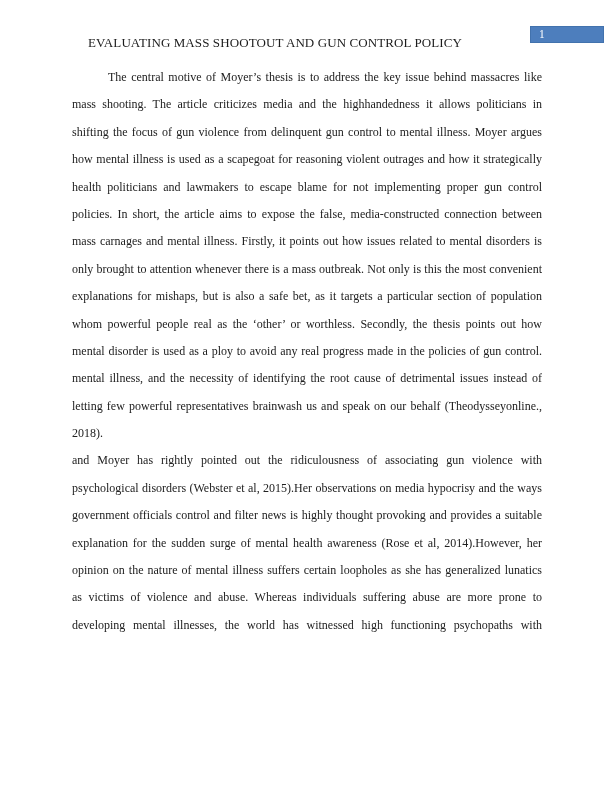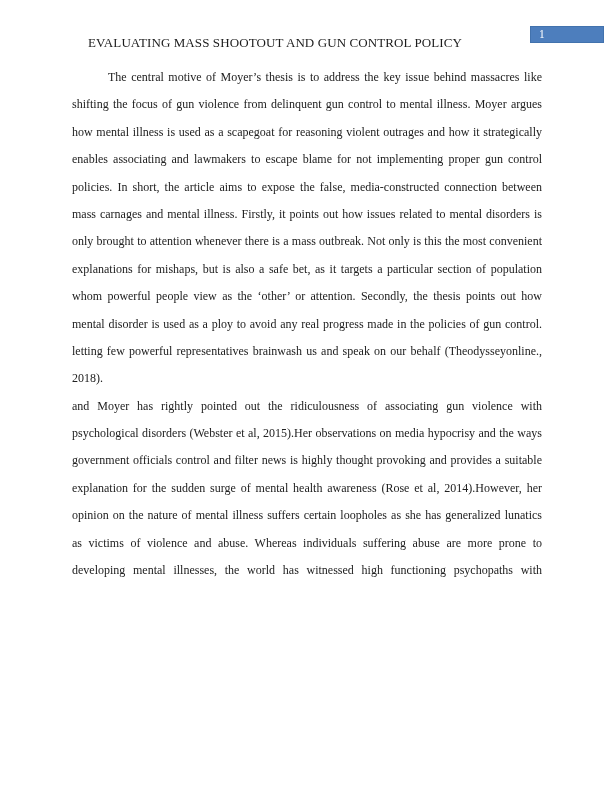--- a/index.html
+++ b/index.html
@@ -58,29 +58,31 @@
 
 <div class="page">
   <div class="running-head">
     <div class="head-title">EVALUATING MASS SHOOTOUT AND GUN CONTROL POLICY</div>
     <div class="page-number-box" style="background: rgb(77, 126, 189);">
       <span class="page-number">1</span>
     </div>
   </div>
   <div class="body-text">
       <div class="line indent">The central motive of Moyer’s thesis is to address the key issue behind massacres like</div>
+      <div class="line">mass shooting. The article criticizes media and the highhandedness it allows politicians in</div>
       <div class="line">shifting the focus of gun violence from delinquent gun control to mental illness. Moyer argues</div>
       <div class="line">how mental illness is used as a scapegoat for reasoning violent outrages and how it strategically</div>
-      <div class="line">enables associating and lawmakers to escape blame for not implementing proper gun control</div>
+      <div class="line">health politicians and lawmakers to escape blame for not implementing proper gun control</div>
       <div class="line">policies. In short, the article aims to expose the false, media-constructed connection between</div>
       <div class="line">mass carnages and mental illness. Firstly, it points out how issues related to mental disorders is</div>
       <div class="line">only brought to attention whenever there is a mass outbreak. Not only is this the most convenient</div>
       <div class="line">explanations for mishaps, but is also a safe bet, as it targets a particular section of population</div>
-      <div class="line">whom powerful people view as the ‘other’ or attention. Secondly, the thesis points out how</div>
+      <div class="line">whom powerful people real as the ‘other’ or worthless. Secondly, the thesis points out how</div>
       <div class="line">mental disorder is used as a ploy to avoid any real progress made in the policies of gun control.</div>
+      <div class="line">mental illness, and the necessity of identifying the root cause of detrimental issues instead of</div>
       <div class="line">letting few powerful representatives brainwash us and speak on our behalf (Theodysseyonline.,</div>
       <div class="line flush">2018).</div>
       <div class="line">and Moyer has rightly pointed out the ridiculousness of associating gun violence with</div>
       <div class="line">psychological disorders (Webster et al, 2015).Her observations on media hypocrisy and the ways</div>
       <div class="line">government officials control and filter news is highly thought provoking and provides a suitable</div>
       <div class="line">explanation for the sudden surge of mental health awareness (Rose et al, 2014).However, her</div>
       <div class="line">opinion on the nature of mental illness suffers certain loopholes as she has generalized lunatics</div>
       <div class="line">as victims of violence and abuse. Whereas individuals suffering abuse are more prone to</div>
       <div class="line">developing mental illnesses, the world has witnessed high functioning psychopaths with</div>
     </div>

